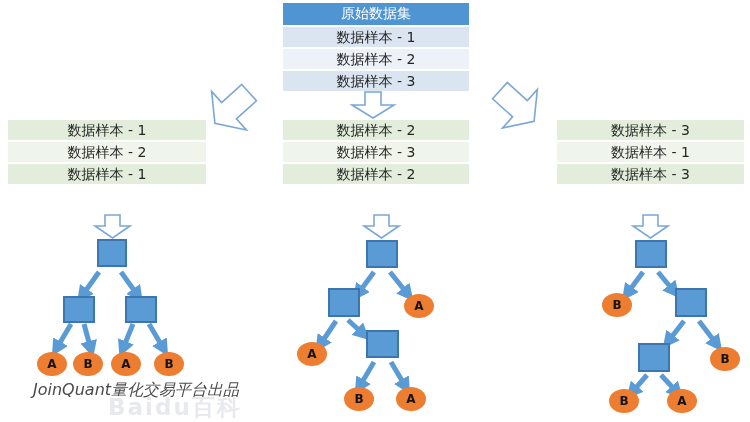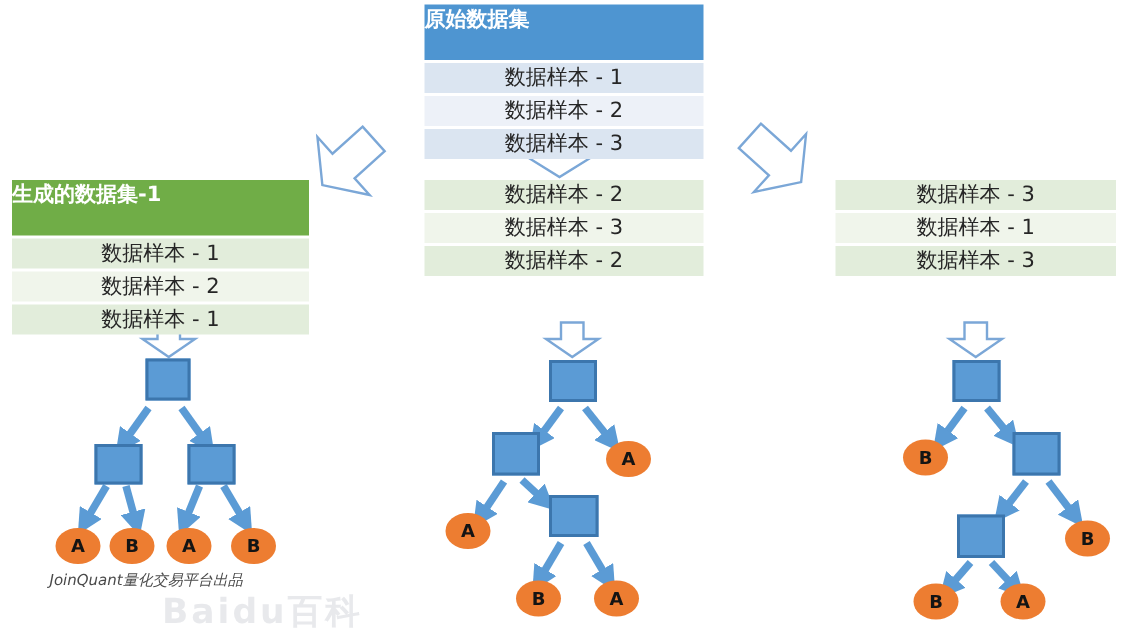--- a/index.html
+++ b/index.html
@@ -4,22 +4,22 @@
 <style>
   html,body{margin:0;padding:0;background:#fff;}
   #canvas{
     position:relative;width:750px;height:422px;background:#ffffff;
     font-family:"DejaVu Sans","Liberation Sans",sans-serif;overflow:hidden;
   }
   #arrow-layer{position:absolute;left:0;top:0;width:750px;height:422px;}
 
   .dtable{position:absolute;}
   .thead{
-    height:37px;line-height:21px;text-align:left;color:#fff;
-    font-weight:bold;font-size:14px;margin-bottom:2px;
+    height:22px;line-height:21px;text-align:center;color:#fff;
+    font-weight:normal;font-size:14px;margin-bottom:2px;
   }
   .trow{
     height:20px;line-height:20px;text-align:center;font-size:14px;
     color:#262626;margin-bottom:2px;
   }
   .blue .thead{background:var(--table-blue-header);}
   .blue .row-a{background:var(--table-blue-row-a);}
   .blue .row-b{background:var(--table-blue-row-b);}
   .green .thead{background:var(--table-green-header);}
   .green .row-a{background:var(--table-green-row-a);}
@@ -33,21 +33,21 @@
     position:absolute;width:30px;height:24px;border-radius:50%;
     background:var(--leaf-orange);display:flex;align-items:center;justify-content:center;
     font-size:12px;font-weight:600;color:#141414;
   }
 
   .wm-site{
     position:absolute;left:108px;top:352px;font-size:23px;font-weight:bold;
     color:rgba(125,135,150,0.18);letter-spacing:2px;white-space:nowrap;margin-top:40px;
   }
   .wm-producer{
-    position:absolute;left:33px;top:380px;font-size:10px;font-style:italic;
+    position:absolute;left:33px;top:380px;font-size:16px;font-style:italic;
     color:#4a4a4a;white-space:nowrap;
   }
 
   .outline-arrow{fill:#ffffff;stroke:var(--outline-arrow-stroke);stroke-width:1.6;stroke-linejoin:miter;}
   .tree-edge{stroke:var(--arrow-blue);stroke-width:5;}
 </style>
 </head>
 <body>
 
 <div id="canvas">
@@ -90,21 +90,20 @@
   </svg>
 
   <div class="dtable blue" style="left:283px;top:3px;width:186px">
     <div class="thead">原始数据集</div>
     <div class="trow row-a">数据样本 - 1</div>
     <div class="trow row-b">数据样本 - 2</div>
     <div class="trow row-a">数据样本 - 3</div>
   </div>
 
   <div class="dtable green" style="left:8px;top:120px;width:198px">
-    <div class="thead">生成的数据集-1</div>
     <div class="trow row-a">数据样本 - 1</div>
     <div class="trow row-b">数据样本 - 2</div>
     <div class="trow row-a">数据样本 - 1</div>
   </div>
 
   <div class="dtable green" style="left:283px;top:120px;width:186px">
     <div class="trow row-a">数据样本 - 2</div>
     <div class="trow row-b">数据样本 - 3</div>
     <div class="trow row-a">数据样本 - 2</div>
   </div>

